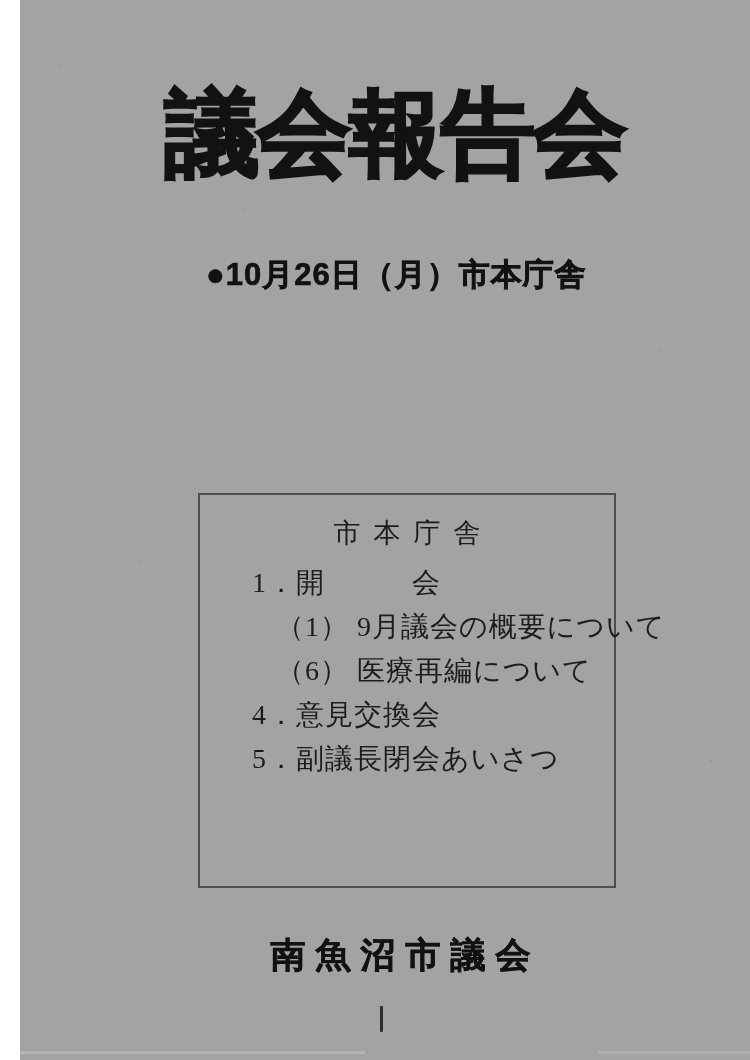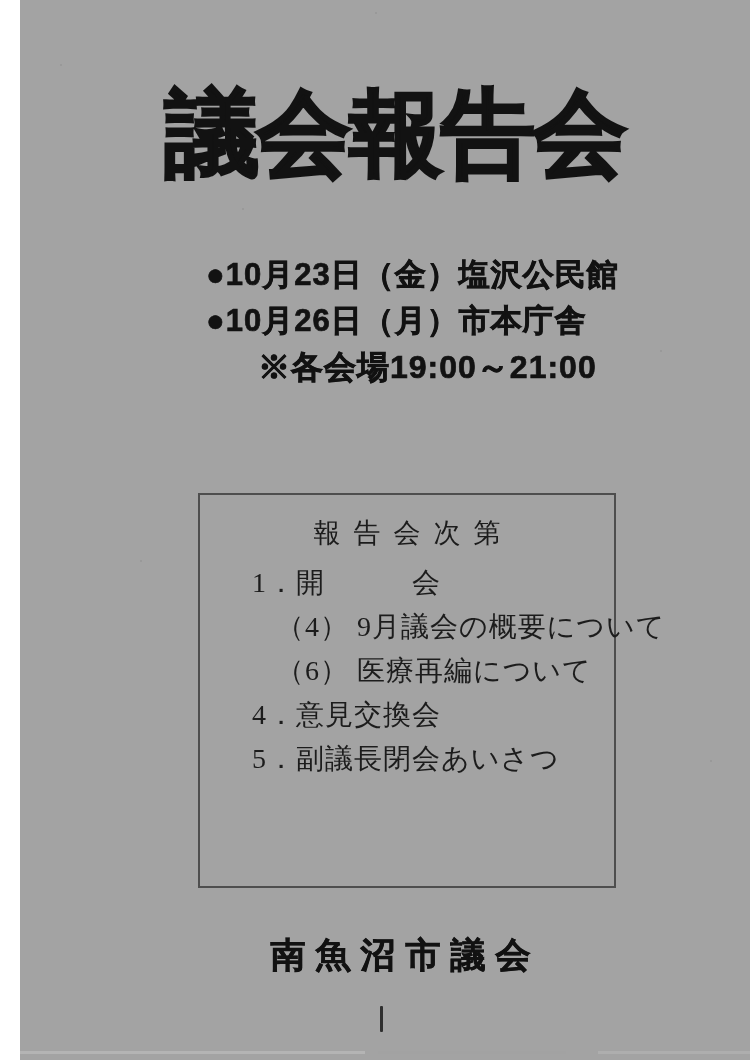--- a/index.html
+++ b/index.html
@@ -79,30 +79,28 @@
   }
 </style>
 </head>
 <body>
 
 <div class="page">
 
   <div class="title">議会報告会</div>
 
   <div class="schedule">
-    <div class="line">●10月23日（金）塩沢公民館</div>
     <div class="line">●10月26日（月）市本庁舎</div>
-    <div class="time-note">※各会場19:00～21:00</div>
   </div>
 
   <div class="agenda-box">
-    <div class="agenda-heading">報告会次第</div>
+    <div class="agenda-heading">市本庁舎</div>
     <div class="agenda-items">
       <div class="agenda-item">1．開　　　会</div>
-      <div class="agenda-item sub">（4） 9月議会の概要について</div>
+      <div class="agenda-item sub">（1） 9月議会の概要について</div>
       <div class="agenda-item sub">（6） 医療再編について</div>
       <div class="agenda-item">4．意見交換会</div>
       <div class="agenda-item">5．副議長閉会あいさつ</div>
     </div>
   </div>
 
   <div class="footer-org">南魚沼市議会</div>
 
   <div class="scan-mark"></div>
   <div class="scan-edge seg1"></div>

